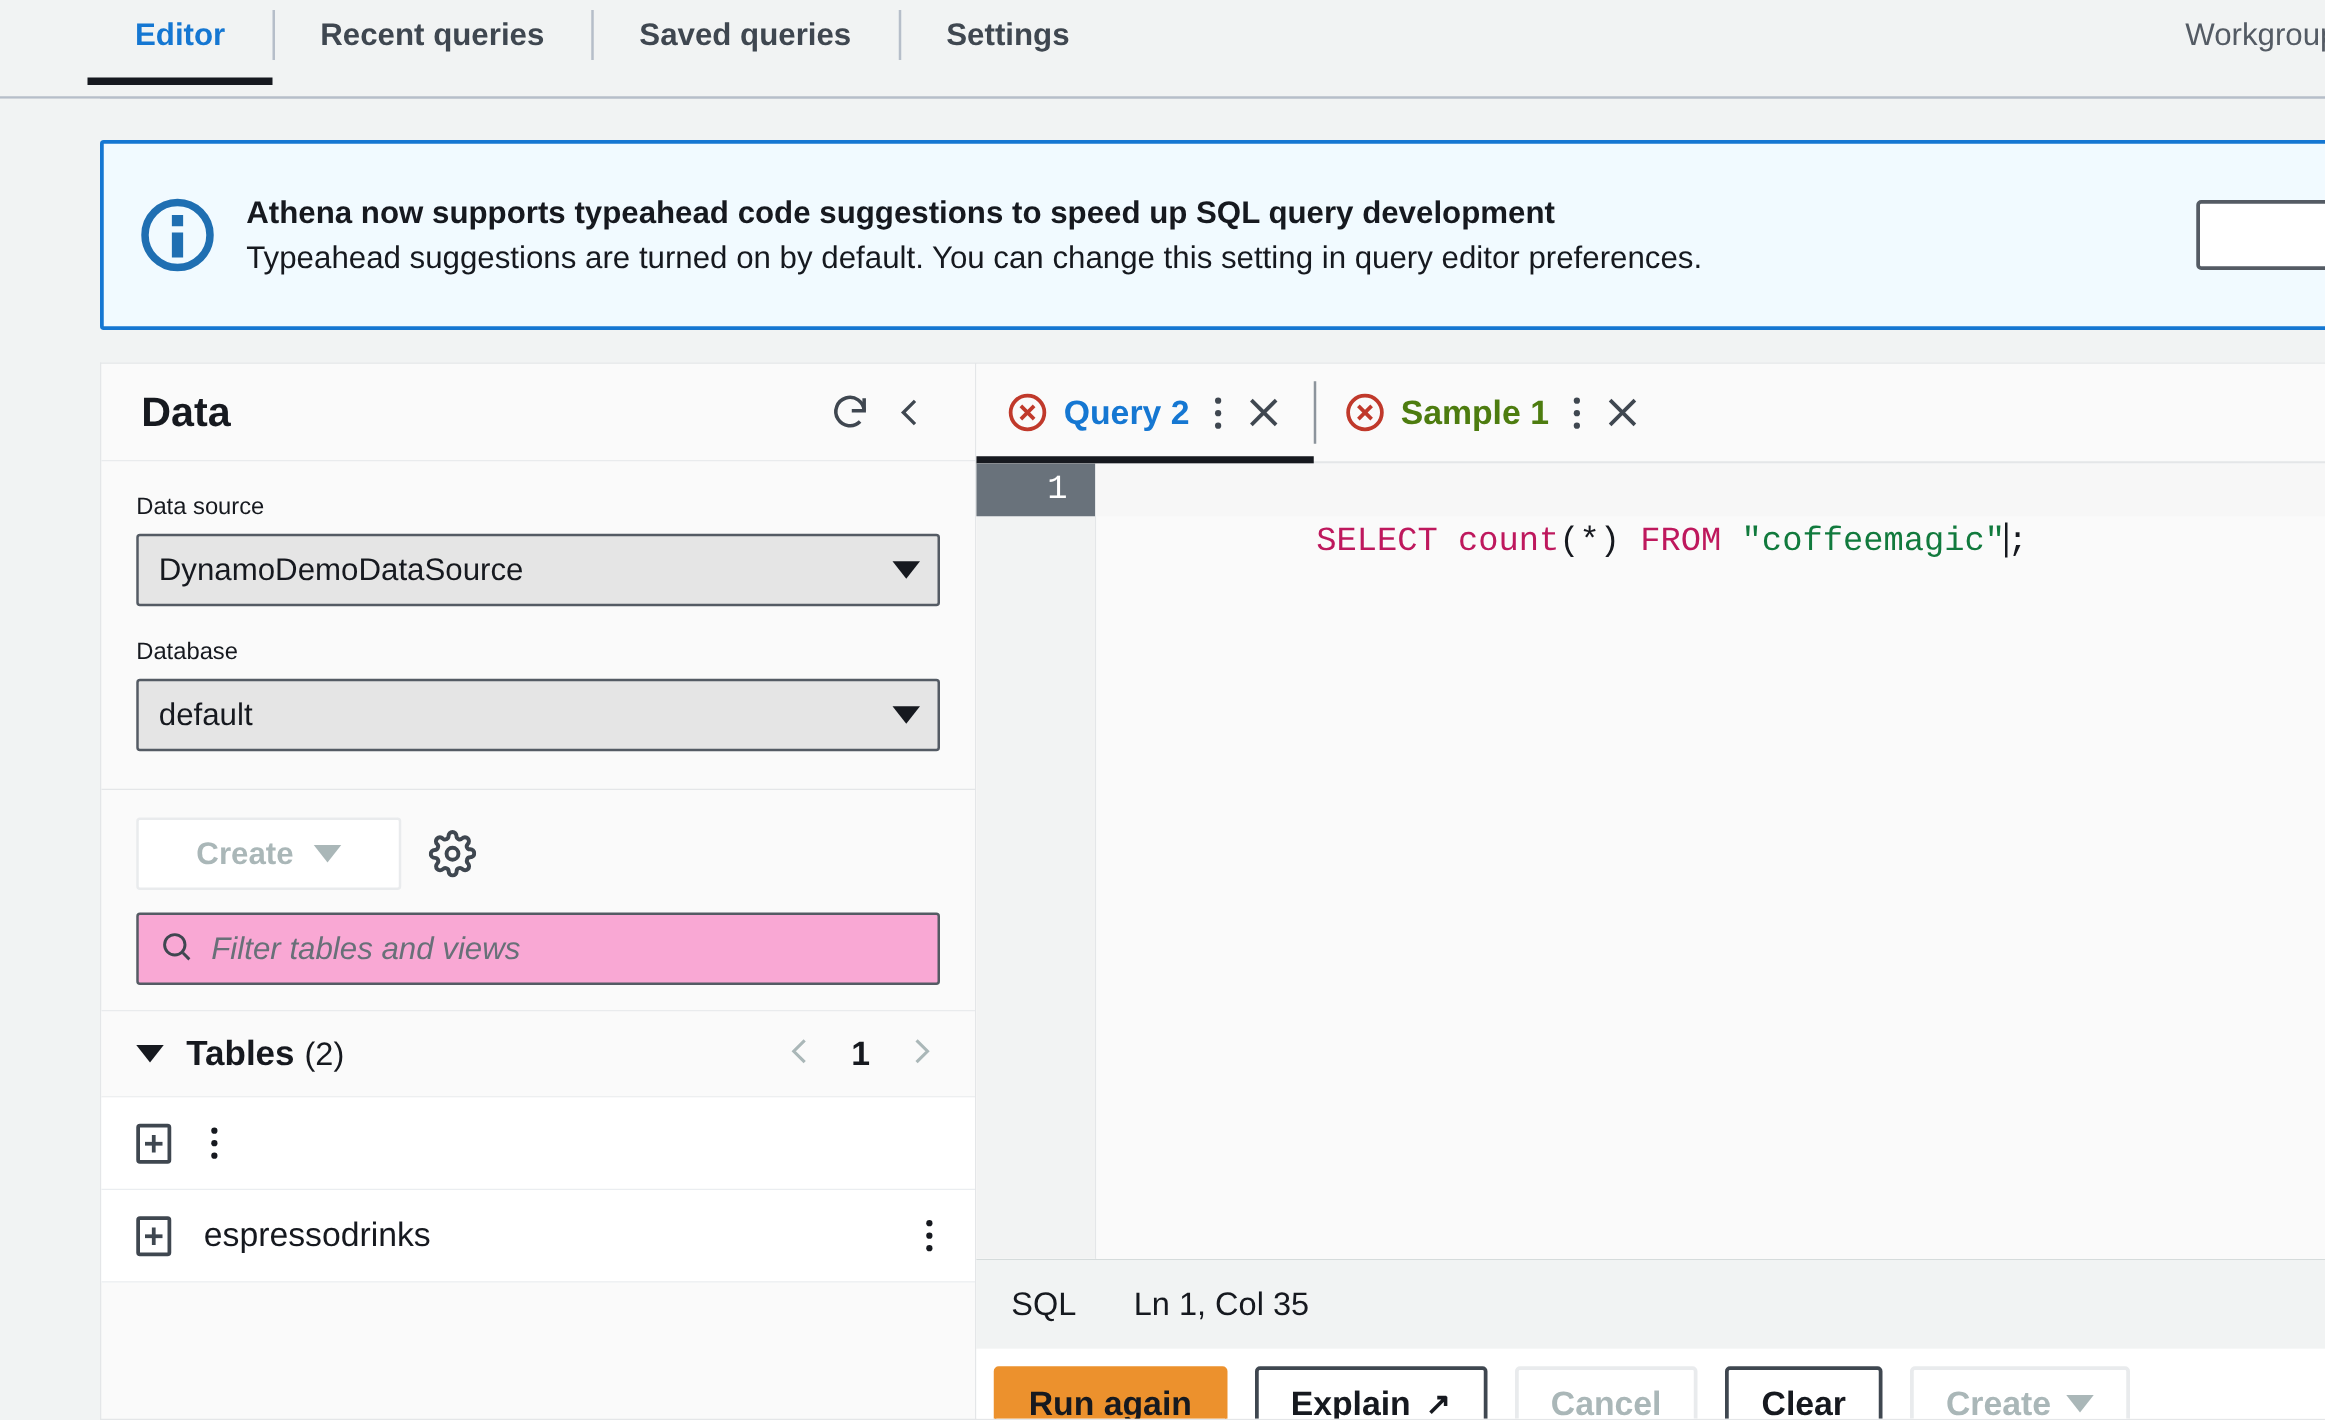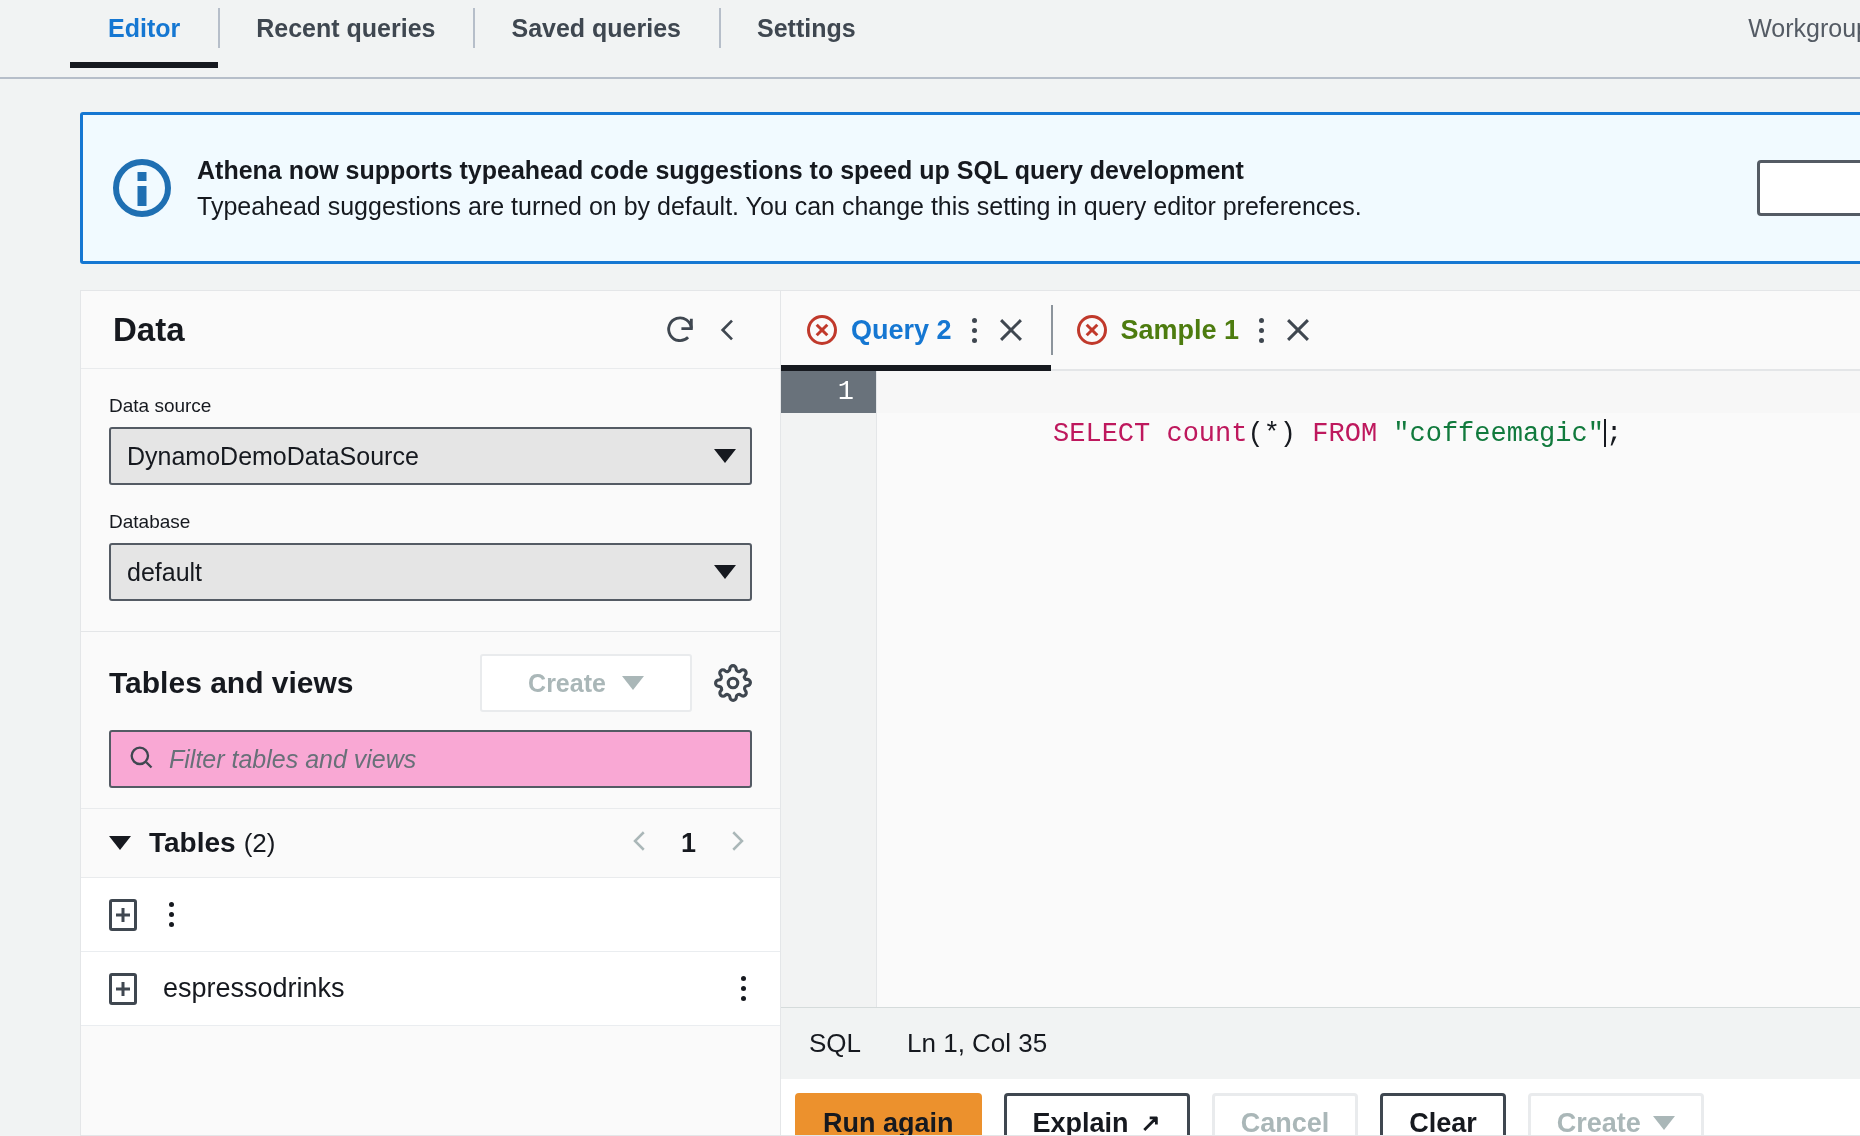--- a/index.html
+++ b/index.html
@@ -360,21 +360,20 @@
       <div class="field-label">Database</div>
       <div class="select-box">
         <span class="select-val">default</span>
         <span class="caret-down"></span>
       </div>
     </div>
 
     <div class="section-sep"></div>
 
     <div class="tv-head">
-      <h3>Tables and views</h3>
       <div class="create-btn">
         <span>Create</span>
         <span class="caret-down muted"></span>
       </div>
       <div class="gear-wrap">
         <svg width="38" height="38" viewBox="0 0 24 24" fill="none" stroke="#3f4750" stroke-width="2">
           <circle cx="12" cy="12" r="3"></circle>
           <path d="M19.4 15a1.65 1.65 0 0 0 .33 1.82l.06.06a2 2 0 1 1-2.83 2.83l-.06-.06a1.65 1.65 0 0 0-1.82-.33 1.65 1.65 0 0 0-1 1.51V21a2 2 0 1 1-4 0v-.09A1.65 1.65 0 0 0 9 19.4a1.65 1.65 0 0 0-1.82.33l-.06.06a2 2 0 1 1-2.83-2.83l.06-.06a1.65 1.65 0 0 0 .33-1.82 1.65 1.65 0 0 0-1.51-1H3a2 2 0 1 1 0-4h.09A1.65 1.65 0 0 0 4.6 9a1.65 1.65 0 0 0-.33-1.82l-.06-.06a2 2 0 1 1 2.83-2.83l.06.06A1.65 1.65 0 0 0 9 4.6a1.65 1.65 0 0 0 1-1.51V3a2 2 0 1 1 4 0v.09a1.65 1.65 0 0 0 1 1.51 1.65 1.65 0 0 0 1.82-.33l.06-.06a2 2 0 1 1 2.83 2.83l-.06.06A1.65 1.65 0 0 0 19.4 9c.14.33.4.6.73.76H21a2 2 0 1 1 0 4h-.09a1.65 1.65 0 0 0-1.51 1z"></path>
         </svg>
       </div>

